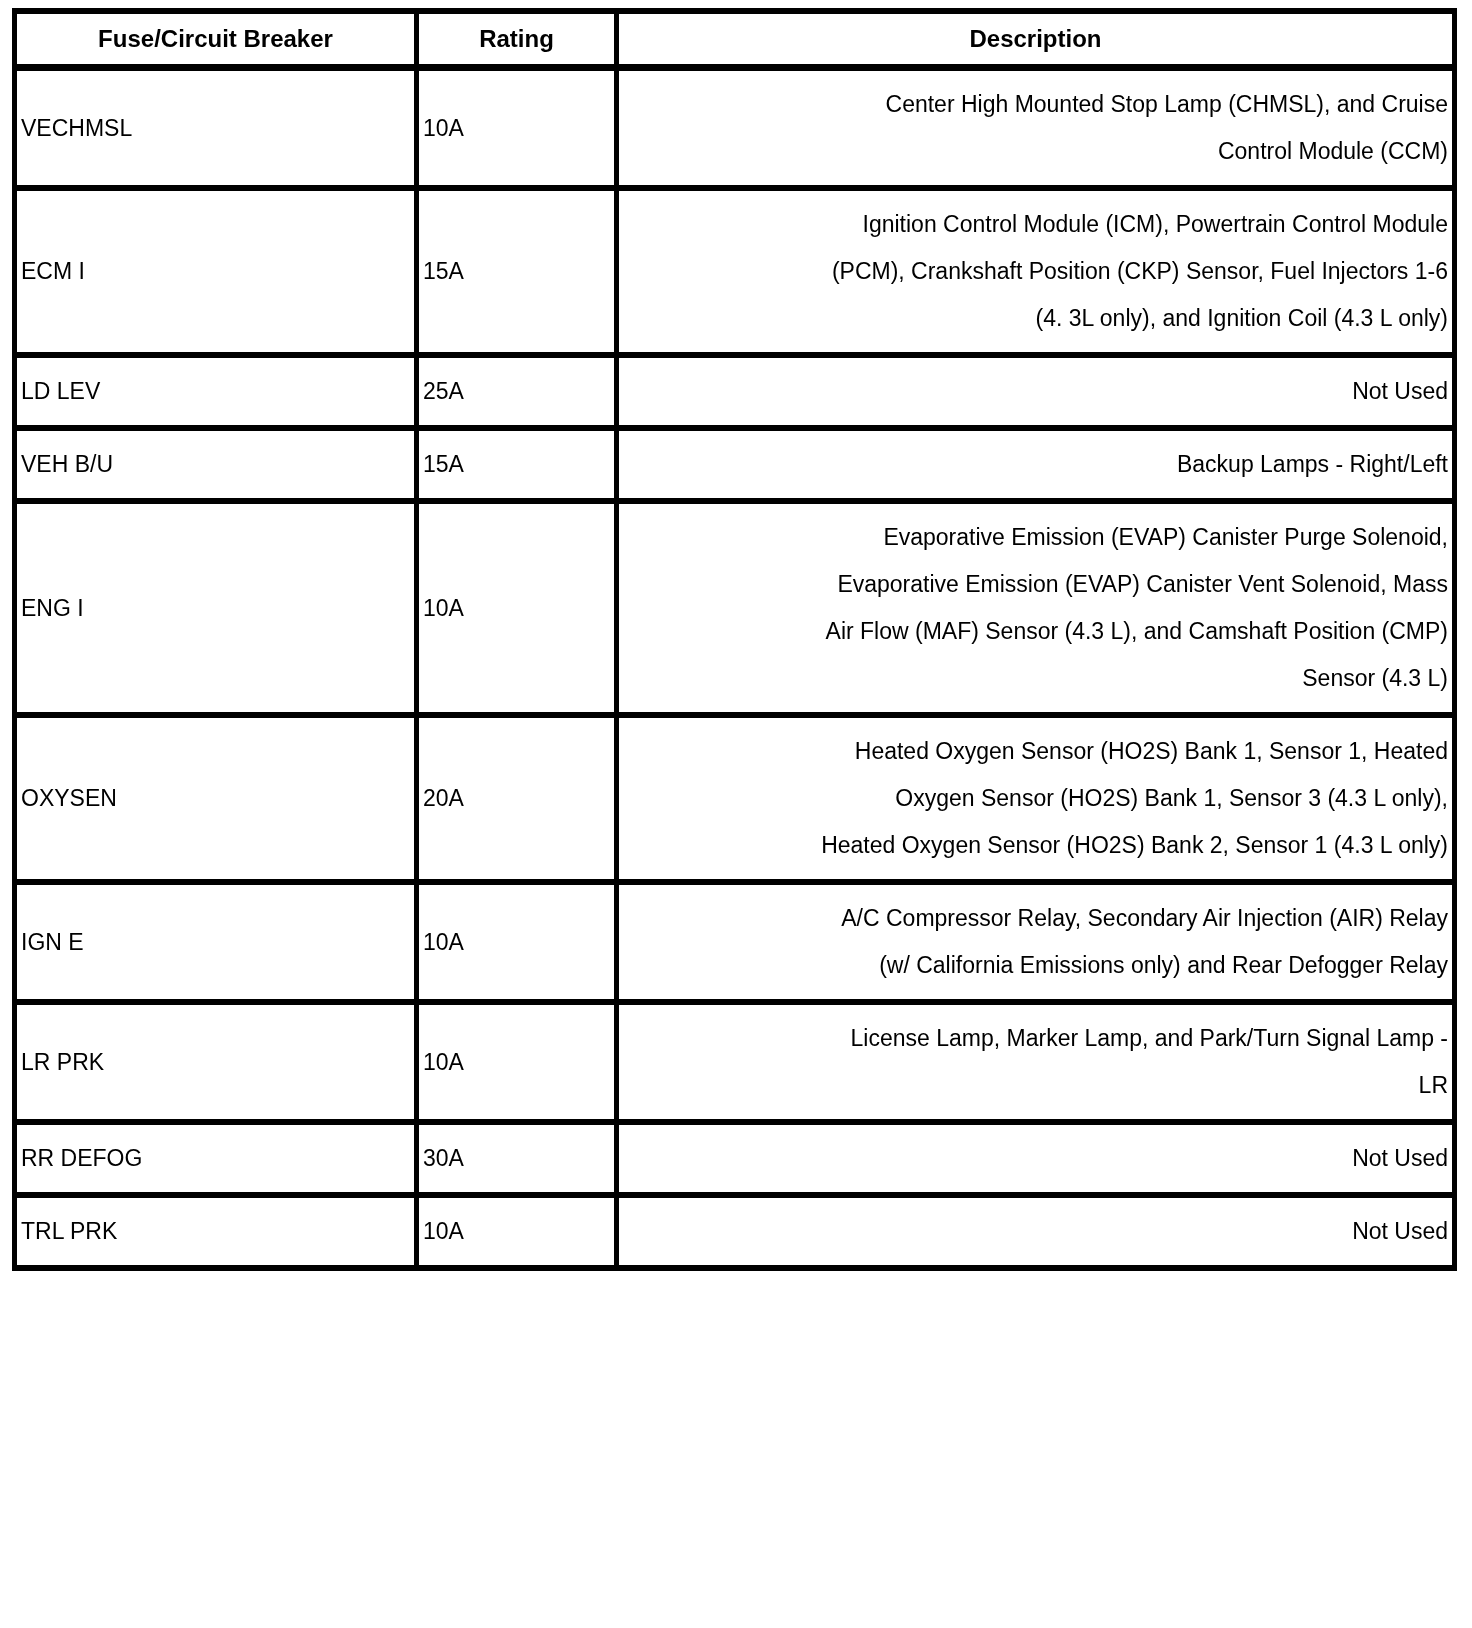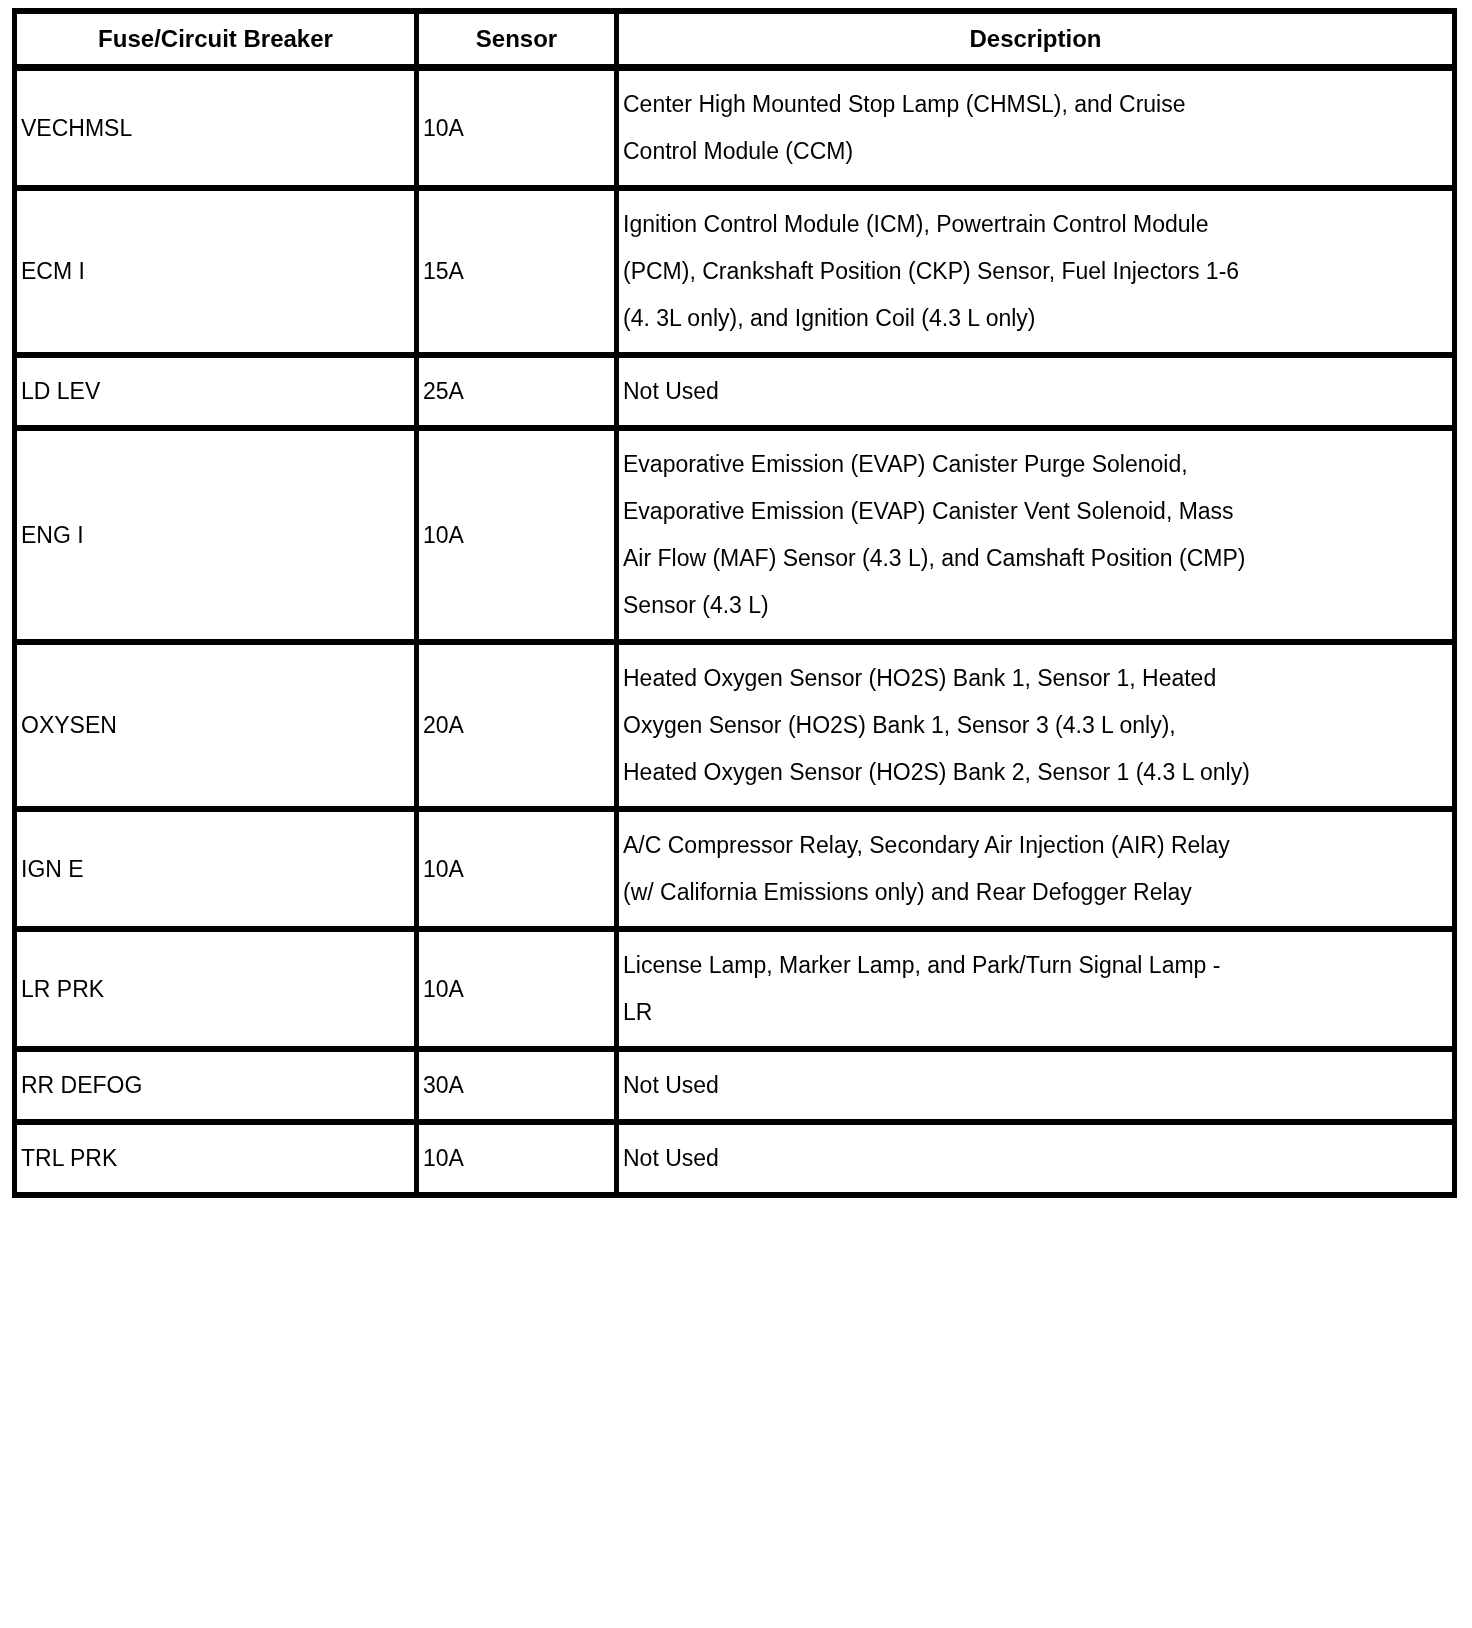--- a/index.html
+++ b/index.html
@@ -47,39 +47,39 @@
   }
   table.fuse-table td {
     font-size: 23px;
     line-height: 47px;
     padding: 10px 4px;
   }
   td.c-fuse, td.c-rating {
     white-space: nowrap;
   }
   td.c-desc {
-    text-align: left;
+    text-align: right;
     padding: 10px 24px 10px 19px;
     white-space: pre-line; 
   }
 </style>
 </head>
 <body>
 
 <div class="page">
   <table class="fuse-table">
     <colgroup>
       <col class="col-fuse">
       <col class="col-rating">
       <col class="col-desc">
     </colgroup>
     <thead>
       <tr>
         <th>Fuse/Circuit Breaker</th>
-        <th>Sensor</th>
+        <th>Rating</th>
         <th>Description</th>
       </tr>
     </thead>
     <tbody>
         <tr>
           <td class="c-fuse">VECHMSL</td>
           <td class="c-rating">10A</td>
           <td class="c-desc">Center High Mounted Stop Lamp (CHMSL), and Cruise
 Control Module (CCM)</td>
         </tr>
@@ -87,20 +87,25 @@
           <td class="c-fuse">ECM I</td>
           <td class="c-rating">15A</td>
           <td class="c-desc">Ignition Control Module (ICM), Powertrain Control Module
 (PCM), Crankshaft Position (CKP) Sensor, Fuel Injectors 1-6
 (4. 3L only), and Ignition Coil (4.3 L only)</td>
         </tr>
         <tr>
           <td class="c-fuse">LD LEV</td>
           <td class="c-rating">25A</td>
           <td class="c-desc">Not Used</td>
+        </tr>
+        <tr>
+          <td class="c-fuse">VEH B/U</td>
+          <td class="c-rating">15A</td>
+          <td class="c-desc">Backup Lamps - Right/Left</td>
         </tr>
         <tr>
           <td class="c-fuse">ENG I</td>
           <td class="c-rating">10A</td>
           <td class="c-desc">Evaporative Emission (EVAP) Canister Purge Solenoid,
 Evaporative Emission (EVAP) Canister Vent Solenoid, Mass
 Air Flow (MAF) Sensor (4.3 L), and Camshaft Position (CMP)
 Sensor (4.3 L)</td>
         </tr>
         <tr>

